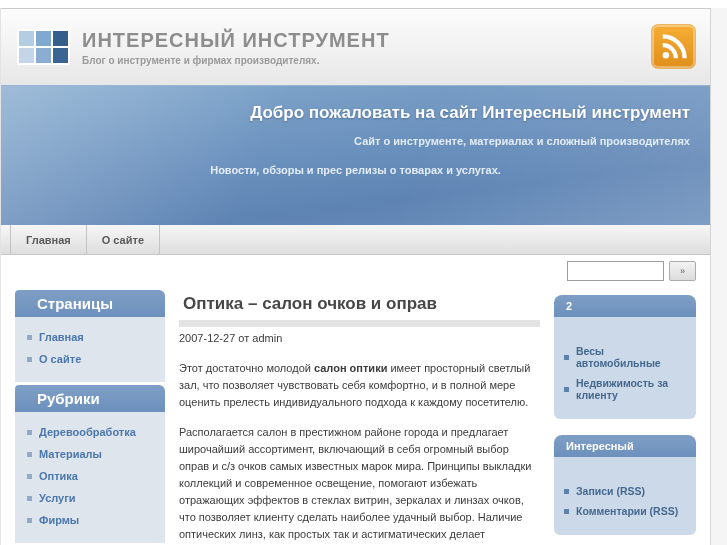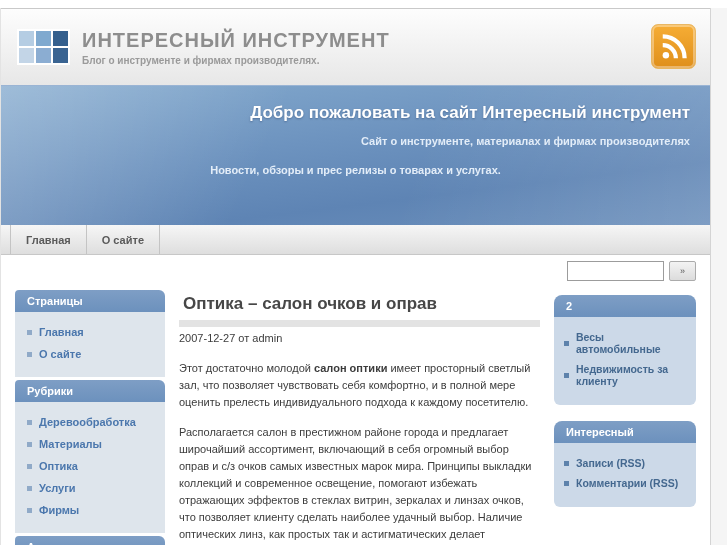--- a/index.html
+++ b/index.html
@@ -56,33 +56,33 @@
   .tabs a:first-child { border-left: 1px solid #c4c4c4; }
 
   
   .content { display: flex; align-items: flex-start; padding: 0 14px; background: #fff; }
   .col-left  { width: 150px; flex: none; margin-top: 35px; }
   .col-main  { flex: 1; min-width: 0; margin: 35px 14px 0; }
   .col-right { width: 142px; flex: none; margin-top: 6px; }
 
   
   .lsec { margin-bottom: 3px; }
-  .lsec-h { background: linear-gradient(#7e9ec5, #6c91bd); color: #fff; font-size: 11px; font-weight: bold; padding: 5px 12px; border-radius: 4px 6px 0 0; }
+  .lsec-h { background: linear-gradient(#7e9ec5, #6c91bd); color: #fff; font-size: 15px; font-weight: bold; padding: 5px 22px; border-radius: 4px 6px 0 0; }
   .lsec-list { background: #dee5ec; padding: 9px 0 12px; }
   .lsec-list a { display: flex; align-items: center; font-size: 11px; font-weight: bold; color: #4b77ad; text-decoration: none; padding: 5px 10px 5px 12px; cursor: pointer; }
   .lsec:last-child .lsec-list { padding-bottom: 58px; }
   .bullet { width: 5px; height: 5px; background: #90aac8; display: inline-block; margin-right: 7px; flex: none; }
 
   
   .searchrow { display: flex; justify-content: flex-end; gap: 5px; margin-bottom: 14px; }
   .search-input { width: 97px; height: 20px; border: 1px solid #9c9c9c; padding: 2px 4px; font-size: 11px; }
   .search-btn { width: 27px; height: 20px; font-size: 9px; color: #555; background: linear-gradient(#f3f3f3, #dcdcdc); border: 1px solid #ababab; border-radius: 2px; cursor: pointer; }
   .rbox { margin-bottom: 16px; }
   .rbox-h { background: linear-gradient(#7e9ec5, #6c91bd); color: #fff; font-size: 11px; font-weight: bold; padding: 5px 12px; border-radius: 8px 8px 0 0; }
-  .rbox-list { background: #ccd9e8; padding: 10px 10px 14px; border-radius: 0 0 6px 6px; }
+  .rbox-list { background: #ccd9e8; padding: 24px 10px 14px; border-radius: 0 0 6px 6px; }
   .rbox-list a { display: flex; align-items: center; font-size: 10.5px; font-weight: bold; color: #44688f; text-decoration: none; padding: 4px 0; cursor: pointer; }
   .rbox-list .bullet { background: #5d82ab; }
 
   
   .post-title { font-size: 17px; font-weight: bold; color: #474747; margin: 4px; }
   .title-bar { height: 7px; background: #e3e3e3; margin: 6px 0 3px; }
   .post-date { font-size: 10px; color: #7d7d7d; margin: 0 0 13px; }
   .post p { font-size: 11px; color: #3c3c3c; line-height: 1.55; margin: 0 0 13px; }
   .readmore { display: block; font-size: 11px; font-weight: bold; color: #3a6ea5; text-decoration: none; margin-top: 2px; cursor: pointer; }
 </style>
@@ -111,21 +111,21 @@
           <circle cx="5.5" cy="18.5" r="2.6" fill="#fff"></circle>
           <path d="M3 10.5 a10.5 10.5 0 0 1 10.5 10.5" fill="none" stroke="#fff" stroke-width="3.4"></path>
           <path d="M3 3.5 a17.5 17.5 0 0 1 17.5 17.5" fill="none" stroke="#fff" stroke-width="3.4"></path>
         </svg>
       </span>
     </a>
   </header>
 
   <div class="banner">
     <div class="banner-h">Добро пожаловать на сайт Интересный инструмент</div>
-    <p class="banner-l1">Сайт о инструменте, материалах и фирмах производителях</p>
+    <p class="banner-l1">Сайт о инструменте, материалах и сложный производителях</p>
     <p class="banner-l2">Новости, обзоры и прес релизы о товарах и услугах.</p>
   </div>
 
   <nav class="tabs">
     <a>Главная</a>
     <a>О сайте</a>
   </nav>
 
   <div class="content">
 

